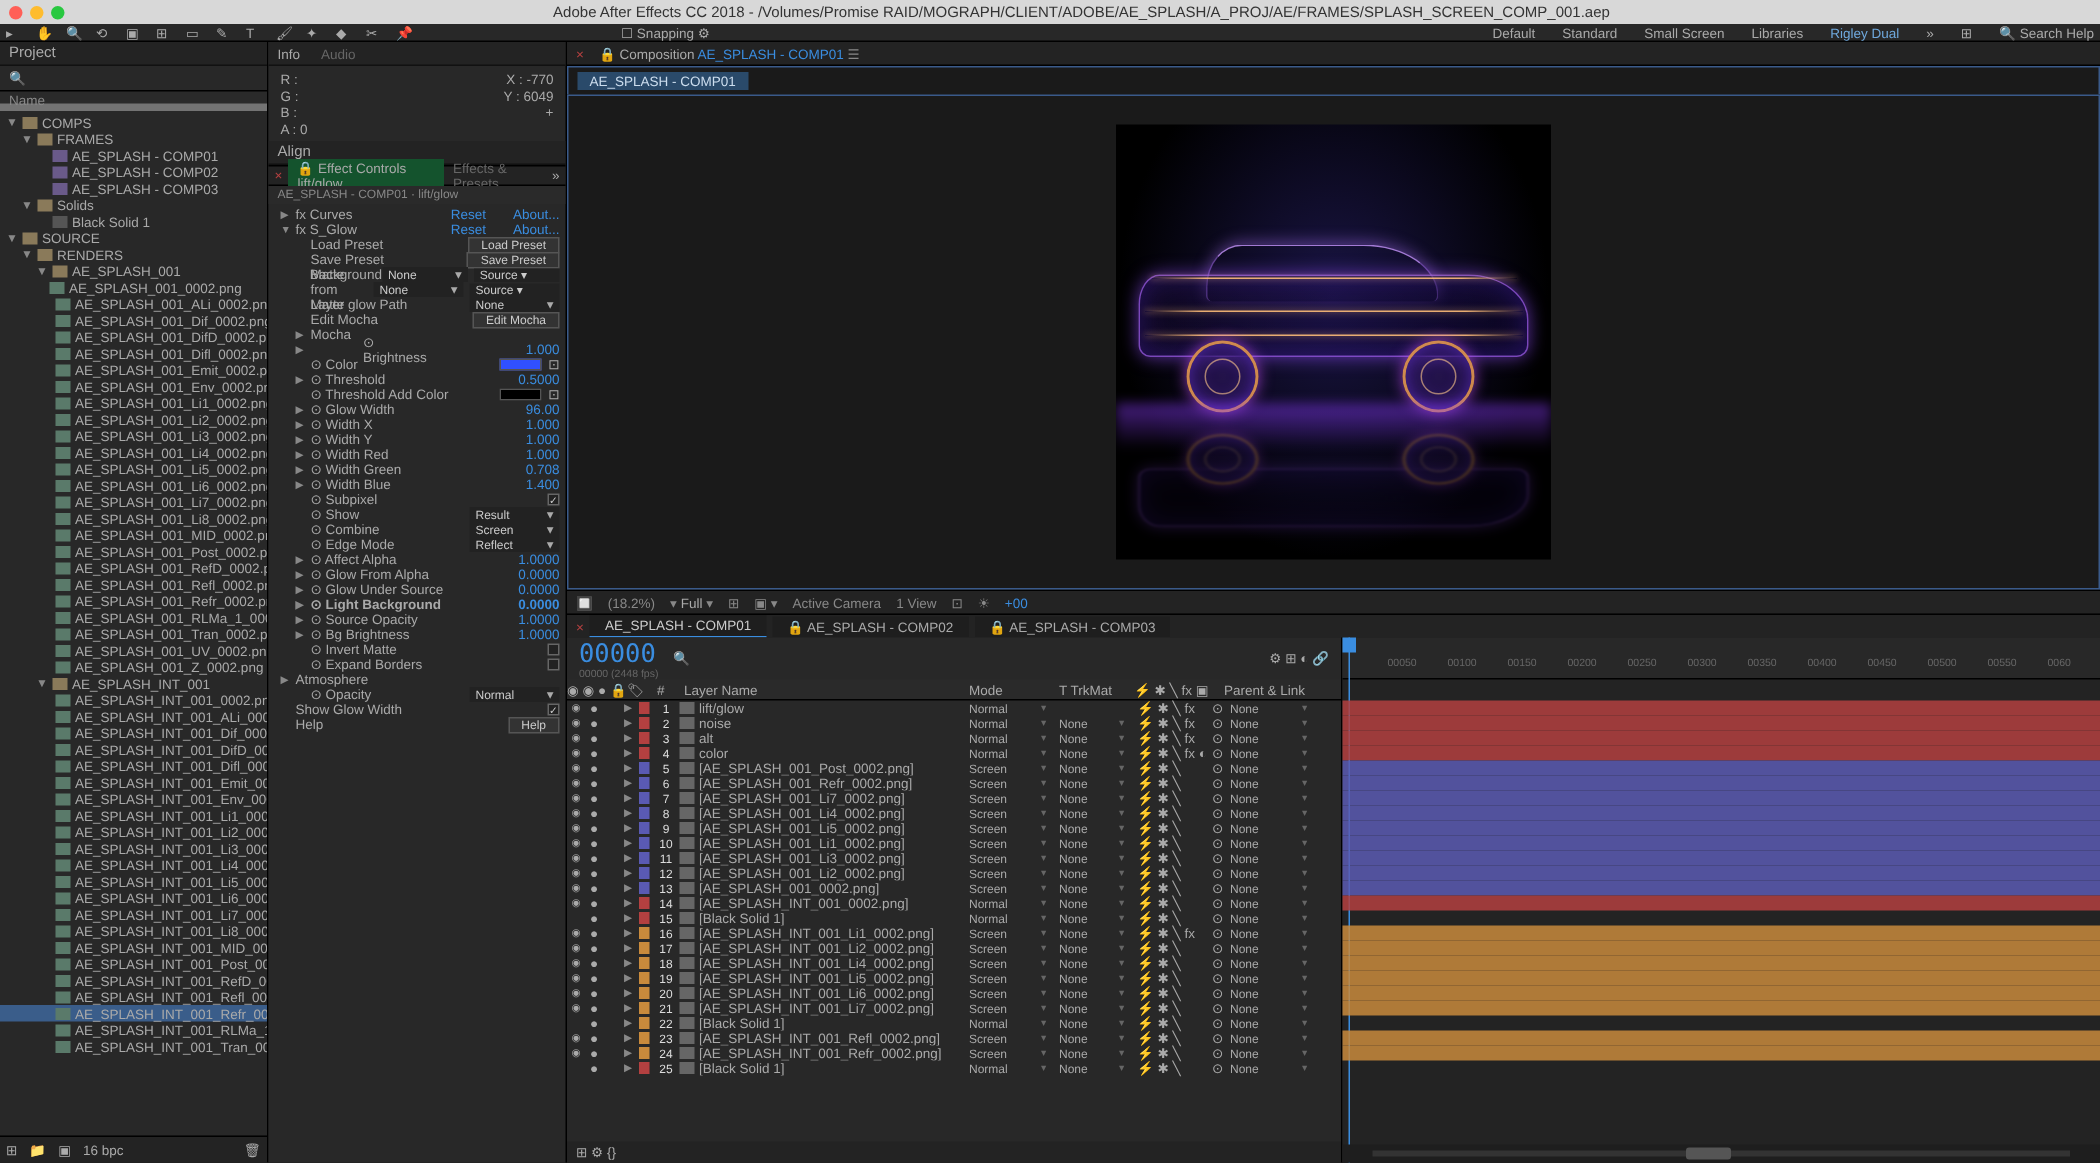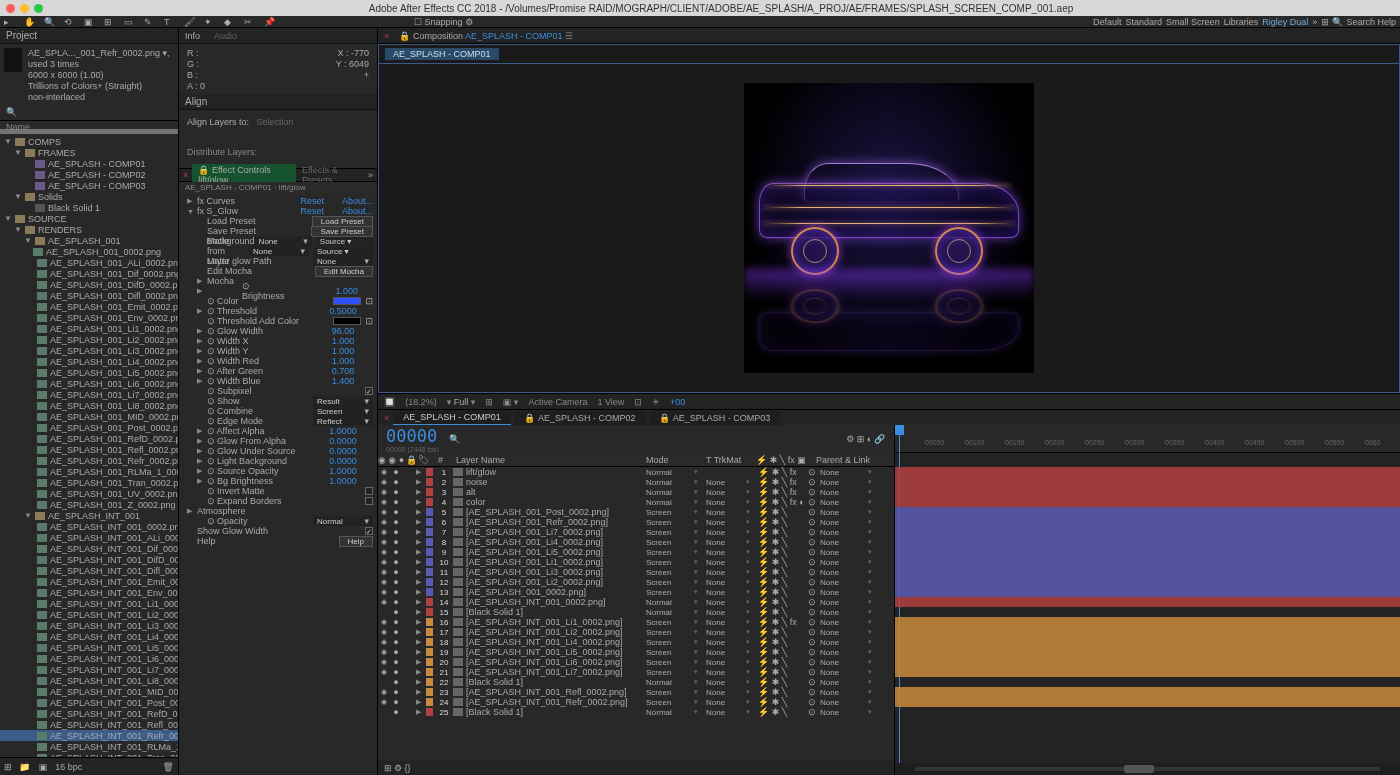--- a/index.html
+++ b/index.html
@@ -3,21 +3,21 @@
 <meta charset="utf-8">
 <style>
 *{box-sizing:border-box;margin:0;padding:0;font-family:sans-serif;font-size:9px;color:#aaa;user-select:none}
 body{background:#1e1e1e;width:1400px;height:775px;overflow:hidden;position:relative}
 .titlebar{height:16px;background:#d8d8d8;display:flex;align-items:center;padding:0 6px}
 .dot{width:9px;height:9px;border-radius:50%;margin-right:5px}
 .apptitle{margin:auto;color:#333;font-size:10px}
 .toolbar{height:12px;background:#282828;display:flex;align-items:center;padding:0 4px;gap:8px;border-bottom:1px solid #000}
 .tool{width:12px;height:10px;display:inline-block}
 .snap{margin-left:130px;color:#aaa;font-size:9px}
-.rightws{margin-left:auto;display:flex;gap:4px;color:#888}
+.rightws{margin-left:auto;display:flex;gap:18px;color:#888}
 .rightws span{font-size:9px}
 .active-ws{color:#6fa8dc}
 .main{display:flex;height:747px}
 .leftcol{width:179px;background:#282828;display:flex;flex-direction:column;border-right:1px solid #000}
 .panel-hdr{height:16px;background:#232323;padding:2px 6px;font-size:10px;color:#aaa;display:flex;align-items:center;border-bottom:1px solid #111}
 .proj-info{height:60px;padding:4px;font-size:8px;color:#888;line-height:11px;display:flex}
 .thumb{width:24px;height:24px;background:#111;margin-right:6px}
 .search-row{height:16px;padding:2px 6px;display:flex;align-items:center}
 .search-ico{width:10px;height:10px}
 .name-hdr{height:14px;background:#2a2a2a;padding:1px 6px;font-size:9px;color:#888;border-top:1px solid #000;border-bottom:5px solid #737373}
@@ -36,21 +36,21 @@
 .align-area{height:58px;padding:4px 8px}
 .align-lbl{font-size:9px;color:#888;margin:3px 0}
 .fx-hdr{height:14px;background:#232323;display:flex;align-items:center;padding:0 4px;border-top:1px solid #000;border-bottom:1px solid #000}
 .fx-tab{padding:1px 6px;font-size:9px}
 .fx-tab.active{background:#14532d;color:#ccc}
 .fx-sub{height:12px;padding:1px 6px;font-size:8px;color:#888;background:#2a2a2a}
 .fx-body{flex:1;overflow:auto;padding:2px 4px}
 .fx-row{height:10px;display:flex;align-items:center;font-size:9px;padding-left:4px}
 .fx-tw{width:8px;color:#888;font-size:7px}
 .fx-nm{flex:1;color:#aaa;padding-left:2px}
-.fx-val{color:#3a8de0;width:60px;text-align:center;cursor:pointer}
+.fx-val{color:#3a8de0;width:60px;text-align:right;cursor:pointer}
 .fx-link{color:#3a8de0;cursor:pointer;margin-left:auto}
 .fx-btn{background:#333;padding:0 8px;font-size:8px;color:#ccc;border:1px solid #555;margin-left:auto}
 .fx-sel{background:#222;padding:0 4px;font-size:8px;color:#ccc;width:60px;display:flex;justify-content:space-between;align-items:center}
 .fx-color{width:28px;height:8px;border:1px solid #555}
 .fx-chk{width:8px;height:8px;border:1px solid #666;background:#222}
 .fx-chk.on::after{content:"✓";font-size:7px;color:#ccc;position:relative;top:-2px}
 .rightcol{flex:1;display:flex;flex-direction:column}
 .comp-hdr{height:16px;background:#232323;display:flex;align-items:center;padding:0 6px;border-bottom:1px solid #000}
 .comp-tab{padding:1px 6px;font-size:9px;color:#888}
 .comp-tab .lnk{color:#3a8de0}
@@ -136,29 +136,20 @@
     <span>»</span>
     <span>⊞</span>
     <span>🔍 <span>Search Help</span></span>
   </div>
 </div>
 
 <div class="main">
 
   <div class="leftcol">
     <div class="panel-hdr">Project</div>
-    <div class="proj-info">
-      <div class="thumb"></div>
-      <div>
-        <div><span>AE_SPLA..._001_Refr_0002.png ▾</span><span>, used 3 times</span></div>
-        <div>6000 x 6000 (1.00)</div>
-        <div>Trillions of Colors+ (Straight)</div>
-        <div>non-interlaced</div>
-      </div>
-    </div>
     <div class="search-row">
         <span class="search-ico">🔍</span>
       </div>
     <div class="name-hdr">Name</div>
     <div class="tree" id="tree">
         <div class="tree-row" style="padding-left: 4px;">
           <span class="tw">▼</span>
           <span class="fico folder"></span>
           <span>COMPS</span>
         </div>
@@ -466,25 +457,20 @@
           <span>G :</span>
           <span>Y :   6049</span>
         </div>
       <div class="info-row">
           <span>B :</span>
           <span>+</span>
         </div>
       <div>A :   0</div>
     </div>
     <div class="panel-hdr">Align</div>
-    <div class="align-area">
-      <div class="align-lbl"><span>Align Layers to:</span> &nbsp; <span style="color:#666">Selection</span></div>
-      <div style="height:14px"></div>
-      <div class="align-lbl">Distribute Layers:</div>
-    </div>
     <div class="fx-hdr">
       <span style="color:#b34040;margin-right:4px">×</span>
       <span class="fx-tab active">🔒 <span>Effect Controls lift/glow</span></span>
       <span class="fx-tab" style="color:#666">Effects &amp; Presets</span>
       <span style="margin-left:auto">»</span>
     </div>
     <div class="fx-sub">AE_SPLASH - COMP01 · lift/glow</div>
     <div class="fx-body" id="fxb">
         <div class="fx-row" style="padding-left: 4px;">
           <span class="fx-tw">▶</span>
@@ -571,21 +557,21 @@
           <span class="fx-nm">⊙ Width Y</span>
           <span class="fx-val">1.000</span>
         </div>
         <div class="fx-row" style="padding-left: 14px;">
           <span class="fx-tw">▶</span>
           <span class="fx-nm">⊙ Width Red</span>
           <span class="fx-val">1.000</span>
         </div>
         <div class="fx-row" style="padding-left: 14px;">
           <span class="fx-tw">▶</span>
-          <span class="fx-nm">⊙ After Green</span>
+          <span class="fx-nm">⊙ Width Green</span>
           <span class="fx-val">0.708</span>
         </div>
         <div class="fx-row" style="padding-left: 14px;">
           <span class="fx-tw">▶</span>
           <span class="fx-nm">⊙ Width Blue</span>
           <span class="fx-val">1.400</span>
         </div>
         <div class="fx-row" style="padding-left: 14px;">
           <span class="fx-tw"></span>
           <span class="fx-nm">⊙ Subpixel</span>
@@ -614,21 +600,21 @@
         <div class="fx-row" style="padding-left: 14px;">
           <span class="fx-tw">▶</span>
           <span class="fx-nm">⊙ Glow From Alpha</span>
           <span class="fx-val">0.0000</span>
         </div>
         <div class="fx-row" style="padding-left: 14px;">
           <span class="fx-tw">▶</span>
           <span class="fx-nm">⊙ Glow Under Source</span>
           <span class="fx-val">0.0000</span>
         </div>
-        <div class="fx-row" style="padding-left: 14px;">
+        <div class="fx-row" style="padding-left: 14px; font-weight: bold;">
           <span class="fx-tw">▶</span>
           <span class="fx-nm">⊙ Light Background</span>
           <span class="fx-val">0.0000</span>
         </div>
         <div class="fx-row" style="padding-left: 14px;">
           <span class="fx-tw">▶</span>
           <span class="fx-nm">⊙ Source Opacity</span>
           <span class="fx-val">1.0000</span>
         </div>
         <div class="fx-row" style="padding-left: 14px;">

